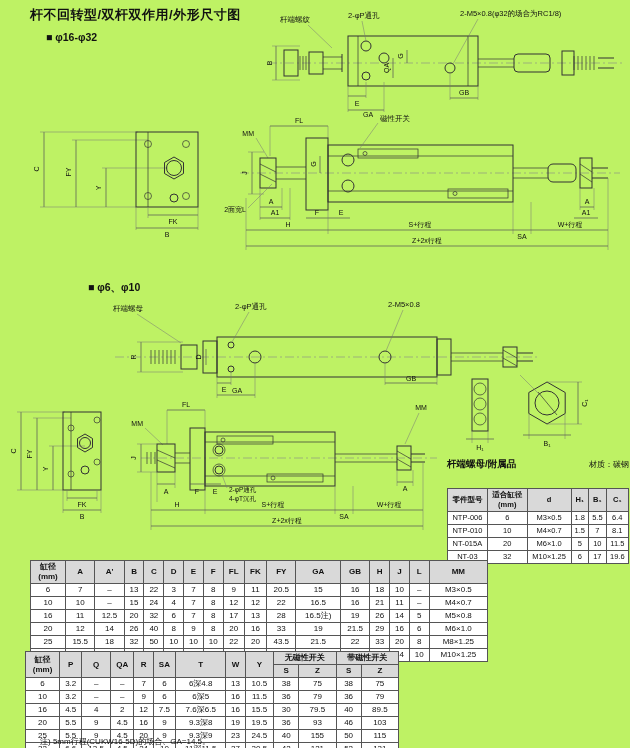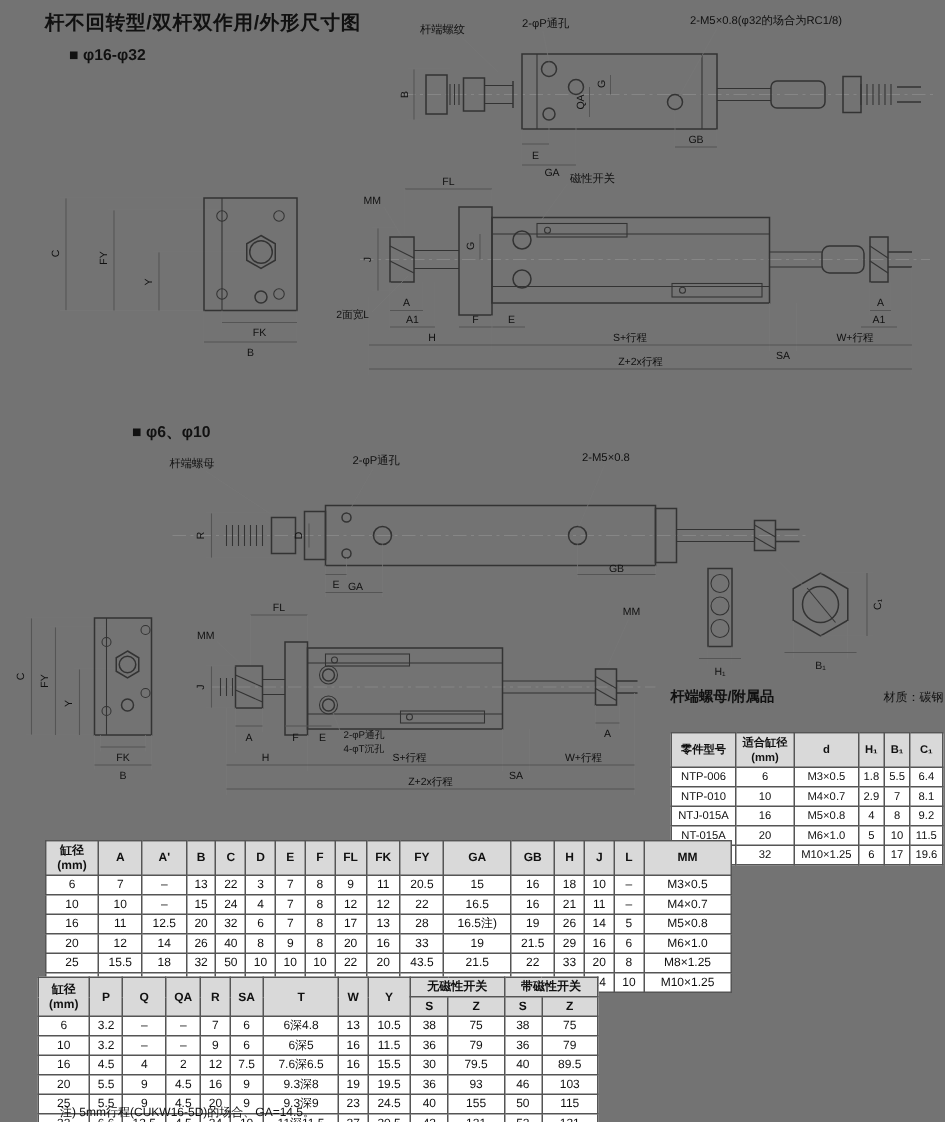--- a/index.html
+++ b/index.html
@@ -1,16 +1,16 @@
 <!DOCTYPE html>
 <html><head>
 <meta charset="utf-8">
 <style>
   html,body{margin:0;padding:0;background:#e8e8e8;}
-  .page{position:relative;width:630px;height:748px;background:#737373;font-family:"Liberation Sans","DejaVu Sans",sans-serif;color:#111;overflow:hidden;}
+  .page{position:relative;width:630px;height:748px;background:#bef264;font-family:"Liberation Sans","DejaVu Sans",sans-serif;color:#111;overflow:hidden;}
   .abs{position:absolute;}
   .title{font-size:13px;font-weight:bold;letter-spacing:0.5px;}
   .seclabel{font-size:10.5px;font-weight:bold;}
   table{border-collapse:collapse;background:#fff;}
   .dimtable{width:100%;font-size:8px;}
   .dimtable th,.dimtable td{border:1px solid #555;text-align:center;padding:1px 2px;line-height:10px;height:10px;white-space:pre-line;}
   .dimtable th{background:#d9d9d9;font-weight:bold;}
   .dimtable{border:1.5px solid #333;}
   .nut-title-row{display:flex;justify-content:space-between;align-items:center;}
   .nut-title{font-size:9.5px;font-weight:bold;}
@@ -440,31 +440,23 @@
             <td>6</td>
             <td>M3×0.5</td>
             <td>1.8</td>
             <td>5.5</td>
             <td>6.4</td>
           </tr>
           <tr>
             <td>NTP-010</td>
             <td>10</td>
             <td>M4×0.7</td>
-            <td>2.9</td>
+            <td>1.5</td>
             <td>7</td>
             <td>8.1</td>
-          </tr>
-          <tr>
-            <td>NTJ-015A</td>
-            <td>16</td>
-            <td>M5×0.8</td>
-            <td>4</td>
-            <td>8</td>
-            <td>9.2</td>
           </tr>
           <tr>
             <td>NT-015A</td>
             <td>20</td>
             <td>M6×1.0</td>
             <td>5</td>
             <td>10</td>
             <td>11.5</td>
           </tr>
           <tr>

